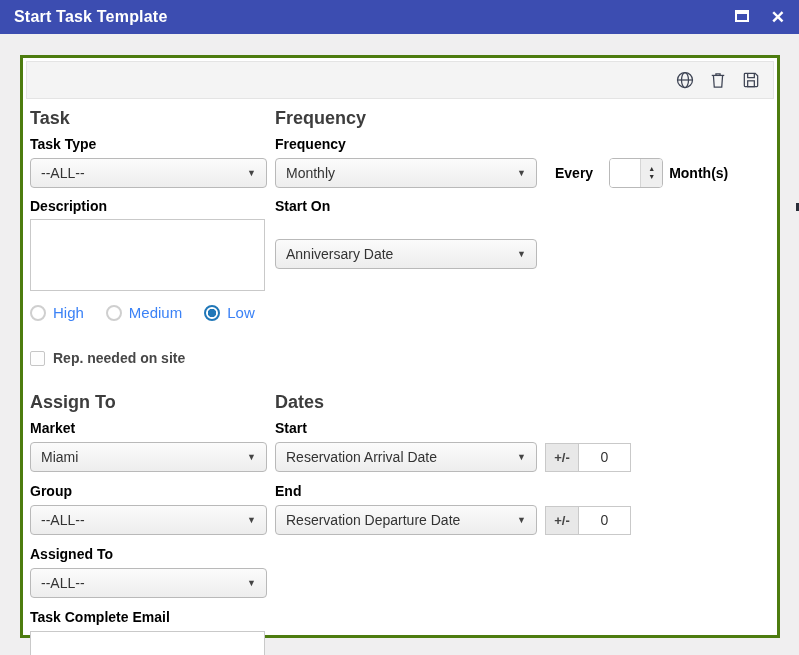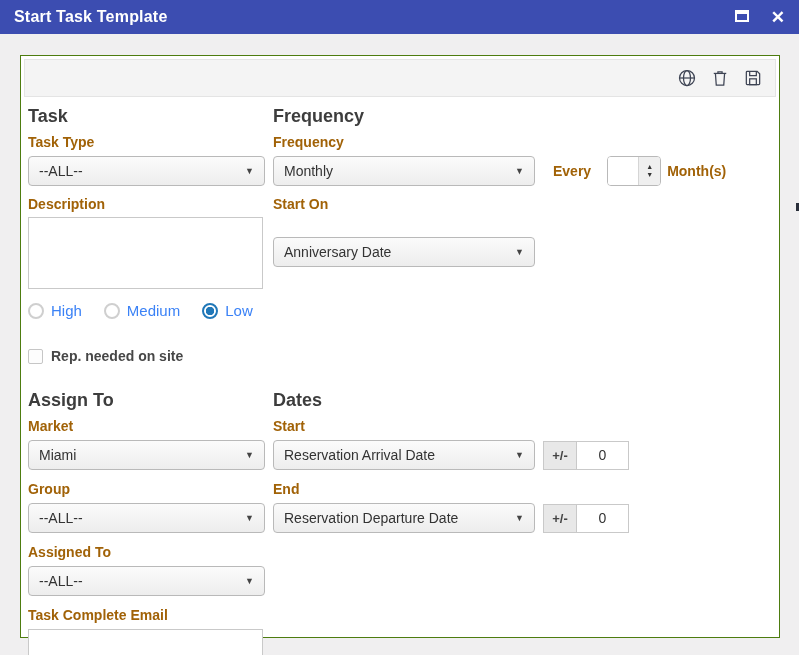--- a/index.html
+++ b/index.html
@@ -15,35 +15,35 @@
   .modal-title { font-size:16px; font-weight:bold; letter-spacing:.2px; }
   .win-controls { margin-left:auto; display:flex; align-items:center; gap:22px; }
   .maxbox {
     display:inline-block; width:14px; height:12px;
     border:2px solid #fff; border-top-width:4px; cursor:pointer;
   }
   .close-x { font-size:17px; font-weight:bold; color:#fff; cursor:pointer; line-height:1; }
 
   
   .modal-body { padding:21px 19px 0 20px; }
-  .panel { background:#fff; border:1px solid #4d7c0f; width:760px; height:583px; padding:3px; }
+  .panel { background:#fff; border:3px solid #4d7c0f; width:760px; height:583px; padding:3px; }
   .toolbar {
     background:#f4f4f4; border:1px solid #e4e4e4; height:38px;
     display:flex; align-items:center; justify-content:flex-end; gap:13px; padding-right:12px;
   }
   .tool { width:20px; height:20px; cursor:pointer; display:inline-flex; }
   .tool svg { width:20px; height:20px; stroke:#3e4454; fill:none; stroke-width:1.5; }
 
   .content { padding:4px 4px 0 4px; }
   .row { display:flex; }
   .col-l { width:245px; flex:none; }
   .col-r { flex:1; }
 
   h2.sec { font-size:18px; font-weight:bold; color:#3d3d3d; }
-  .lbl { font-size:14px; font-weight:bold; color:#a16207; }
+  .lbl { font-size:14px; font-weight:bold; color:#000000; }
 
   
   .select {
     height:29px; border:1px solid #b9b9b9; border-radius:4px;
     background:linear-gradient(#fbfbfb,#ededed);
     display:flex; align-items:center; padding:14px 10px; cursor:pointer;
   }
   .select .val { font-size:14px; color:#333; }
   .select .caret { margin-left:auto; font-size:9px; color:#444; }
   .w-left  { width:237px; }

